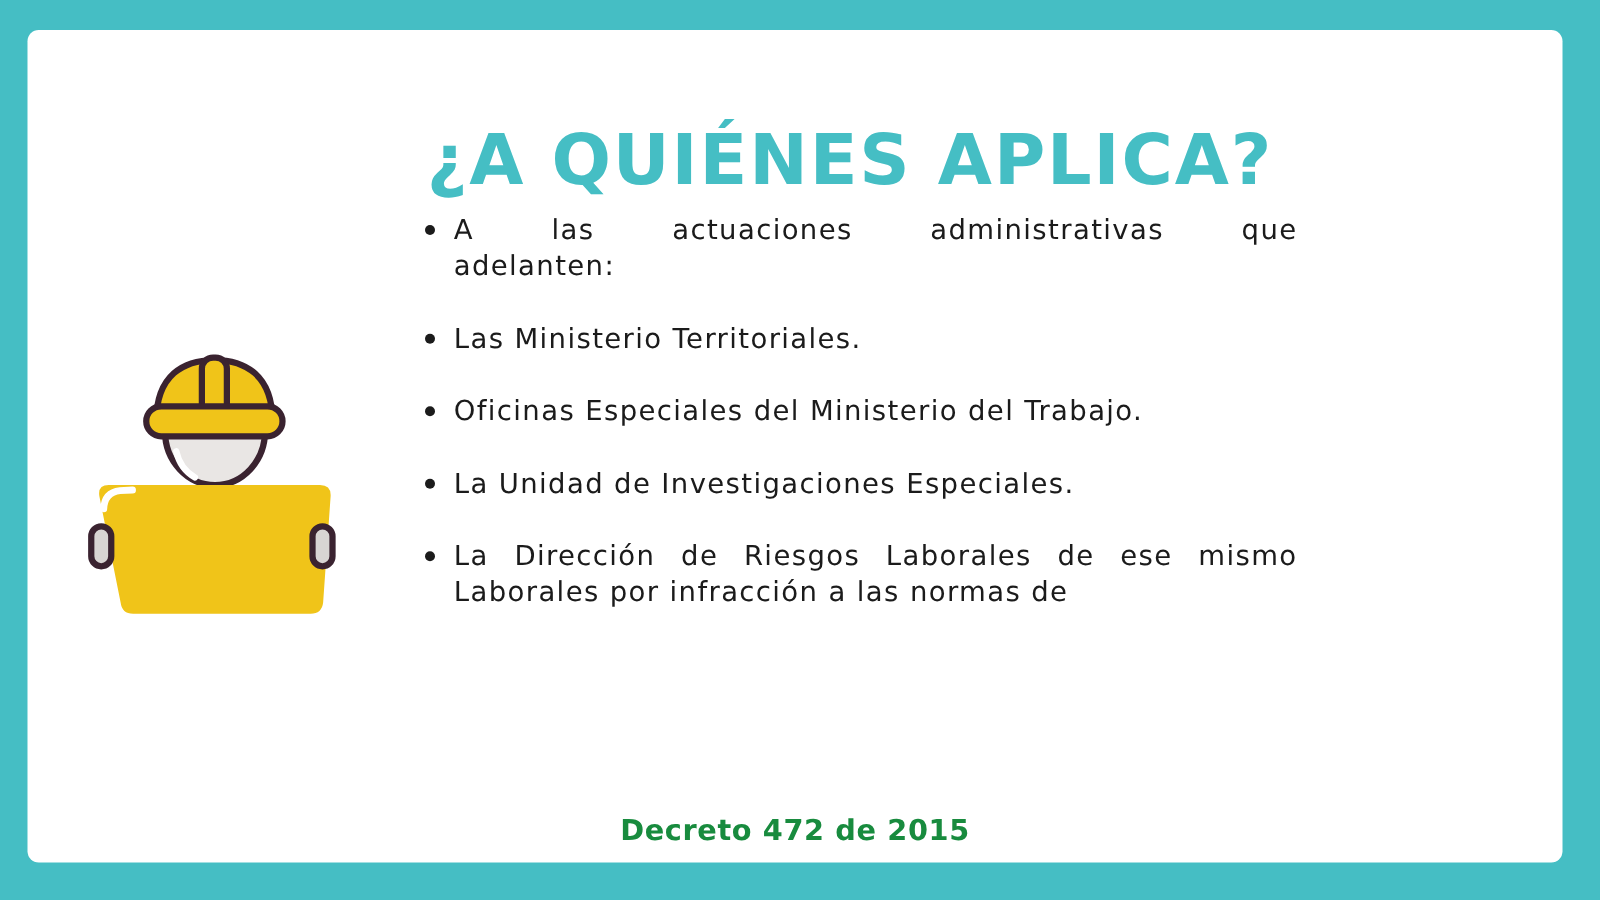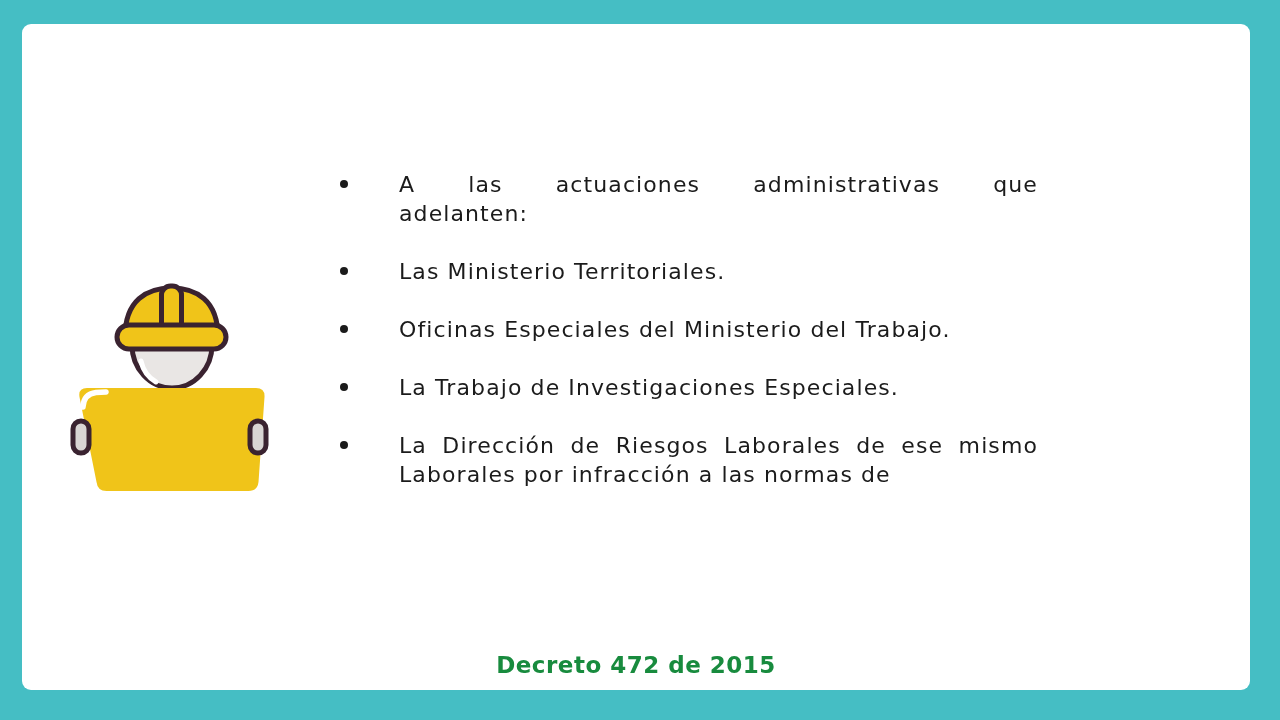--- a/index.html
+++ b/index.html
@@ -29,21 +29,20 @@
     color:#45BEC4;
   }
   .bullets {
     position:absolute;
     left:318px; top:146px; width:698px;
     list-style:none; margin:0; padding:0;
   }
   .bullets li {
     display:flex;
     margin-bottom:29px;
-    gap:36px;
   }
   .dot {
     flex:none;
     width:8px; height:8px;
     border-radius:50%;
     background:#1B1B1B;
     margin:10px 15px 0 0;
   }
   .btext {
     flex:1;
@@ -74,20 +73,21 @@
     color:#188B3E;
     margin-top:16px;
   }
 </style>
 </head>
 <body>
 
 <div class="slide">
   <div class="card">
 
+    <h1 class="title">¿A QUIÉNES APLICA?</h1>
 
     <div class="icon">
       <svg viewBox="0 0 202 212" width="202" height="212">
 
         <g>
           <ellipse cx="107" cy="62" rx="40" ry="43" fill="#E9E6E4" stroke="#3A2330" stroke-width="5"></ellipse>
           <path d="M76,78 Q79,92 91,99" stroke="#FFFFFF" stroke-width="5" fill="none" stroke-linecap="round"></path>
         </g>
 
         <g>
@@ -123,21 +123,21 @@
       </li>
       <li>
         <span class="dot"></span>
         <div class="btext">
             <div class="line">Oficinas Especiales del Ministerio del Trabajo.</div>
           </div>
       </li>
       <li>
         <span class="dot"></span>
         <div class="btext">
-            <div class="line">La Trabajo de Investigaciones Especiales.</div>
+            <div class="line">La Unidad de Investigaciones Especiales.</div>
           </div>
       </li>
       <li>
         <span class="dot"></span>
         <div class="btext">
             <div class="line">La Dirección de Riesgos Laborales de ese mismo</div>
             <div class="line">Laborales por infracción a las normas de</div>
           </div>
       </li>
     </ul>

